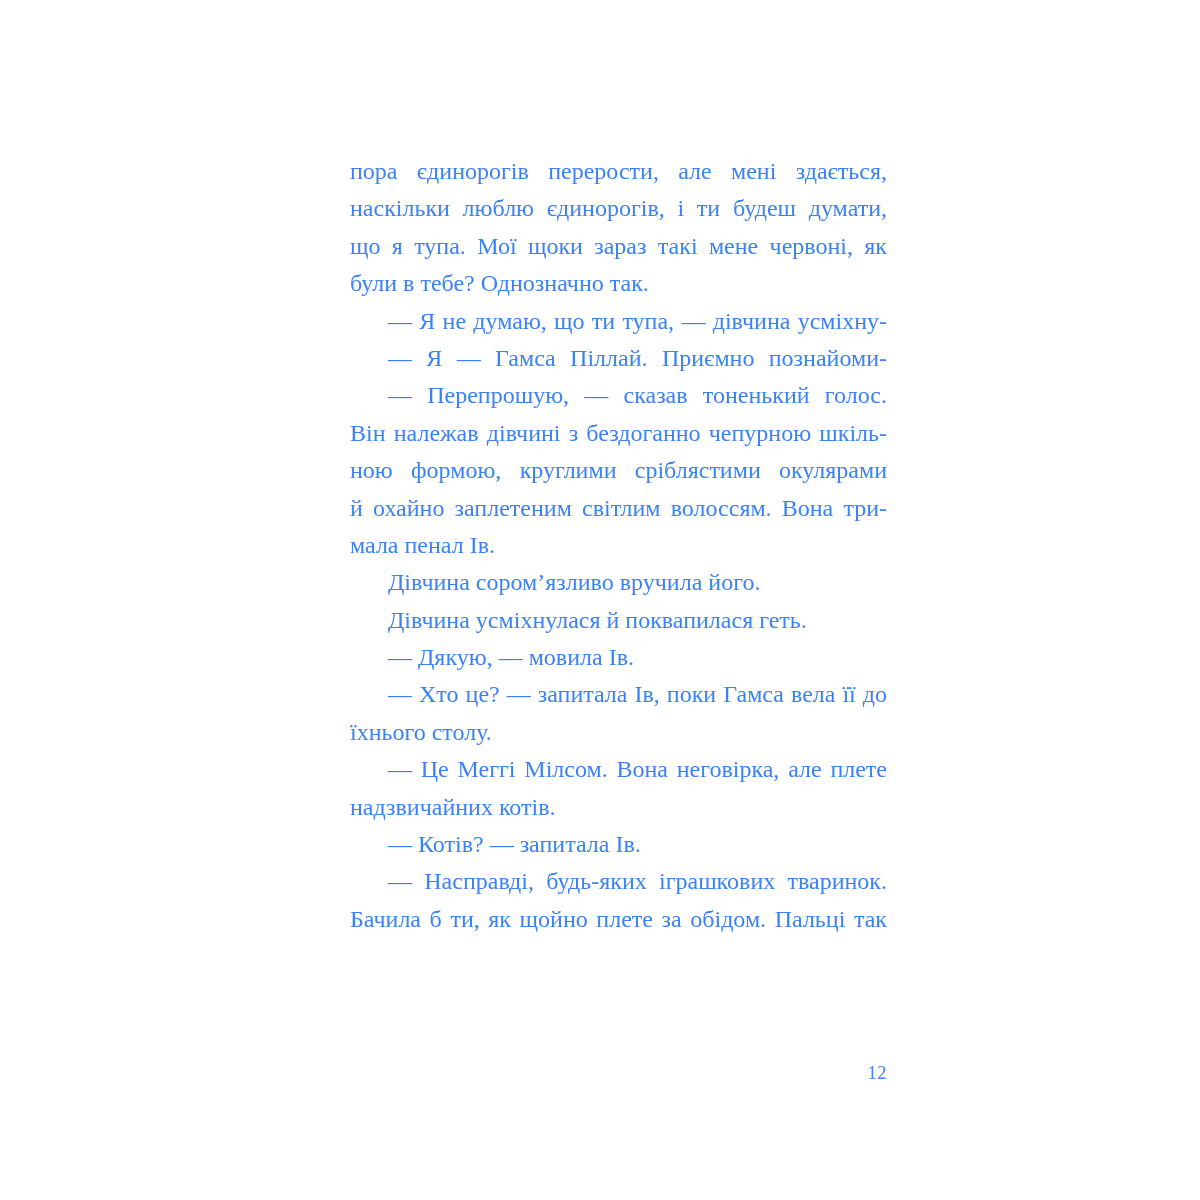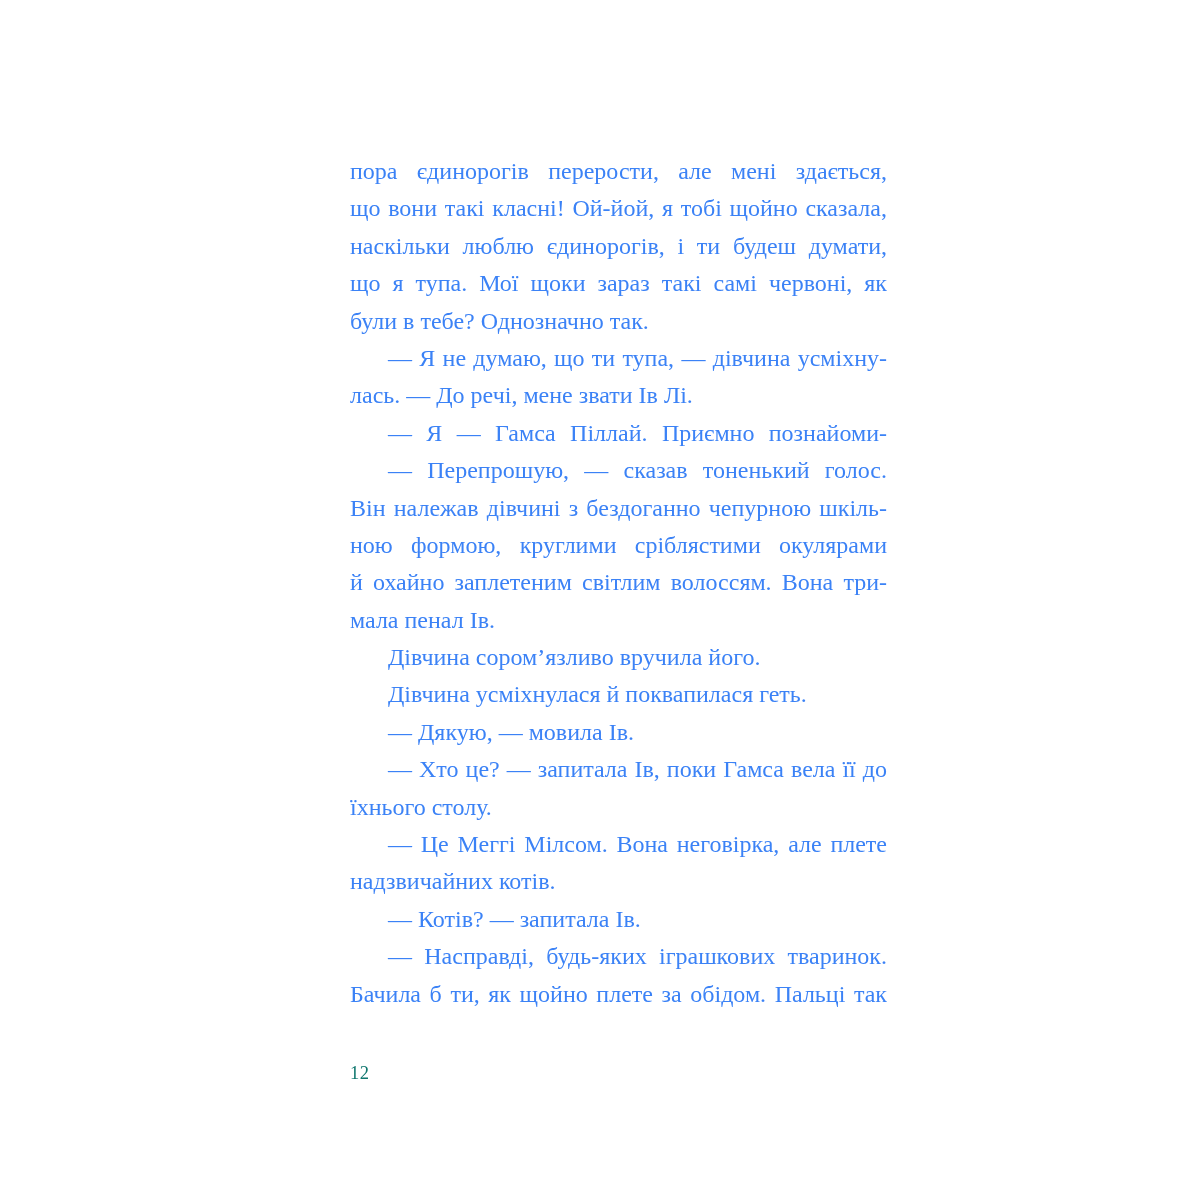--- a/index.html
+++ b/index.html
@@ -37,39 +37,37 @@
     text-align-last: left;
   }
   .line.indent {
     text-indent: 38px;
   }
   .page-number {
     position: absolute;
     left: 350px;
     top: 1060px;
     width: 537px;
-    text-align: left;
+    text-align: right;
     font-size: 18.5px;
     line-height: 26px;
-    color: #0f766e;
+    color: #3b82f6;
     letter-spacing: 0.5px;
   }
 </style>
 </head>
 <body>
 
 <div class="page">
   <div class="text-block">
       <div class="line">пора єдинорогів перерости, але мені здається,</div>
-      <div class="line">що вони такі класні! Ой-йой, я тобі щойно сказала,</div>
       <div class="line">наскільки люблю єдинорогів, і ти будеш думати,</div>
-      <div class="line">що я тупа. Мої щоки зараз такі самі червоні, як</div>
+      <div class="line">що я тупа. Мої щоки зараз такі мене червоні, як</div>
       <div class="line no-just">були в тебе? Однозначно так.</div>
       <div class="line indent">— Я не думаю, що ти тупа, — дівчина усміхну-</div>
-      <div class="line no-just">лась. — До речі, мене звати Ів Лі.</div>
       <div class="line indent">— Я — Гамса Піллай. Приємно познайоми-</div>
       <div class="line indent">— Перепрошую, — сказав тоненький голос.</div>
       <div class="line">Він належав дівчині з бездоганно чепурною шкіль-</div>
       <div class="line">ною формою, круглими сріблястими окулярами</div>
       <div class="line">й охайно заплетеним світлим волоссям. Вона три-</div>
       <div class="line no-just">мала пенал Ів.</div>
       <div class="line indent no-just">Дівчина сором’язливо вручила його.</div>
       <div class="line indent no-just">Дівчина усміхнулася й поквапилася геть.</div>
       <div class="line indent no-just">— Дякую, — мовила Ів.</div>
       <div class="line indent">— Хто це? — запитала Ів, поки Гамса вела її до</div>

